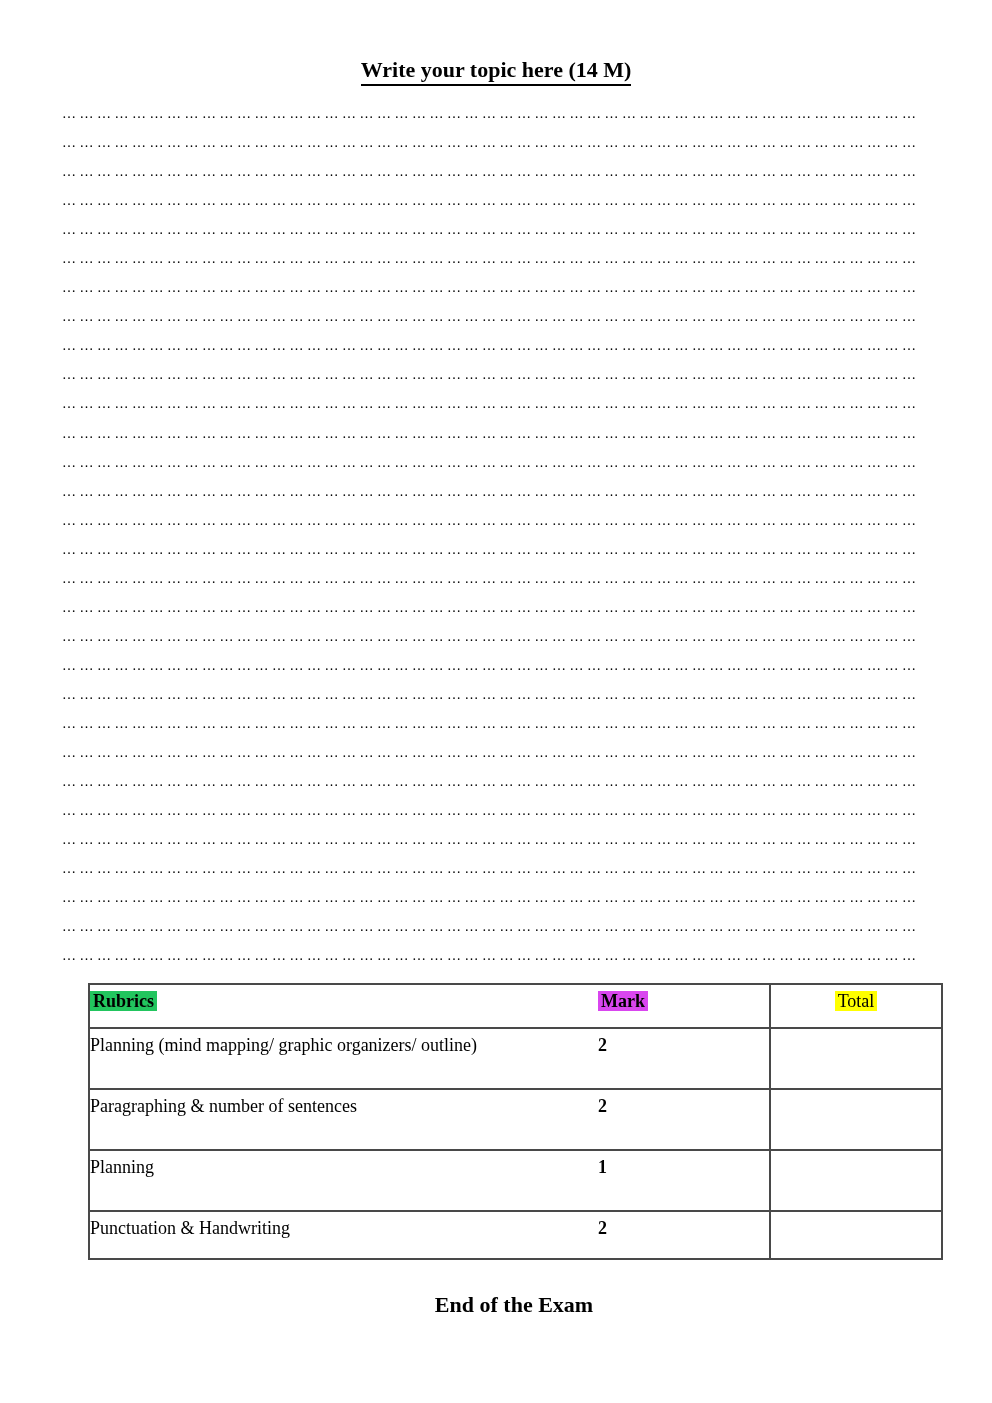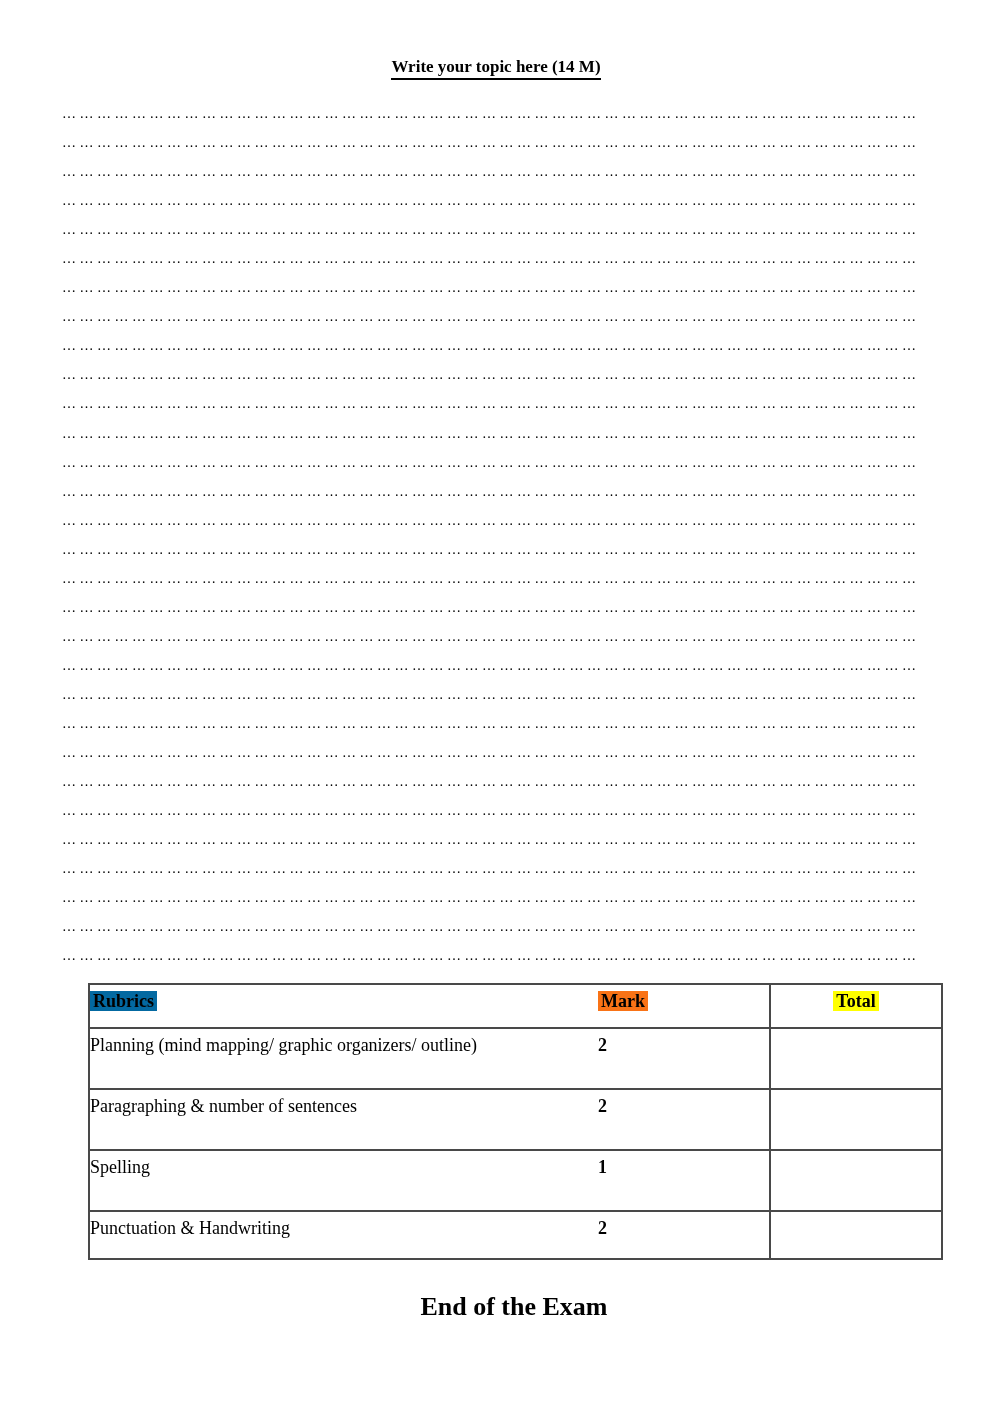--- a/index.html
+++ b/index.html
@@ -11,21 +11,21 @@
     color: #000000;
     font-family: "Liberation Serif", serif;
     overflow: hidden;
   }
   .title {
     position: absolute;
     top: 57px;
     left: 0;
     width: 100%;
     text-align: center;
-    font-size: 17px;
+    font-size: 22px;
     font-weight: bold;
   }
   .title .underline {
     border-bottom: 2.5px solid #000000;
     padding-bottom: 2px;
   }
   .writing-area {
     position: absolute;
     left: 62px;
     top: 99px;
@@ -56,31 +56,31 @@
     overflow: hidden;
   }
   table.rubrics tr.header-row td { border-top: none; }
   tr.header-row { height: 44px; }
   tr.data-row { height: 61px; }
   tr.data-row:last-child { height: 48px; }
   td.cell-rubric { padding-left: 8px; }
   td.cell-mark { font-weight: bold; padding-left: 2px; }
   td.cell-total { border-left: 2px solid #494949; }
   td.header-rubrics, td.header-mark { font-weight: bold; }
-  td.header-total { font-weight: bold; text-align: center; border-left: 2px solid #494949; }
+  td.header-total { font-weight: normal; text-align: center; border-left: 2px solid #494949; }
   .hl { padding: 0 3px; }
   .end-note {
     position: absolute;
     top: 1292px;
     left: 0;
     width: 100%;
     text-align: center;
     padding-left: 36px;
     box-sizing: border-box;
-    font-size: 26px;
+    font-size: 22px;
     font-weight: bold;
   }
 </style>
 </head>
 <body>
 
 <div class="page">
 
   <div class="title">
     <span class="underline">Write your topic here (14 M)</span>
@@ -120,36 +120,36 @@
     </div>
 
   <table class="rubrics">
     <colgroup>
       <col style="width:509px">
       <col style="width:172px">
       <col style="width:172px">
     </colgroup>
     <tbody>
       <tr class="header-row">
-        <td class="header-rubrics cell-rubric"><span class="hl" style="background-color: #0369a1;">Rubrics</span></td>
-        <td class="header-mark"><span class="hl" style="background-color: #f97316;">Mark</span></td>
+        <td class="header-rubrics cell-rubric"><span class="hl" style="background-color: #22c55e;">Rubrics</span></td>
+        <td class="header-mark"><span class="hl" style="background-color: #d946ef;">Mark</span></td>
         <td class="header-total"><span class="hl" style="background-color: rgb(255, 255, 0);">Total</span></td>
       </tr>
     <tr class="data-row">
           <td class="cell-rubric">Planning (mind mapping/ graphic organizers/ outline)</td>
           <td class="cell-mark">2</td>
           <td class="cell-total"></td>
         </tr>
         <tr class="data-row">
           <td class="cell-rubric">Paragraphing &amp; number of sentences</td>
           <td class="cell-mark">2</td>
           <td class="cell-total"></td>
         </tr>
         <tr class="data-row">
-          <td class="cell-rubric">Spelling</td>
+          <td class="cell-rubric">Planning</td>
           <td class="cell-mark">1</td>
           <td class="cell-total"></td>
         </tr>
         <tr class="data-row">
           <td class="cell-rubric">Punctuation &amp; Handwriting</td>
           <td class="cell-mark">2</td>
           <td class="cell-total"></td>
         </tr>
       </tbody>
   </table>

